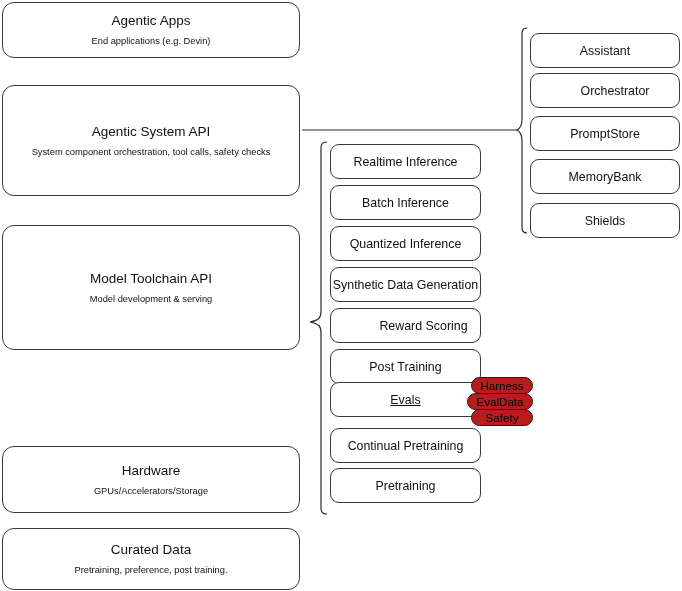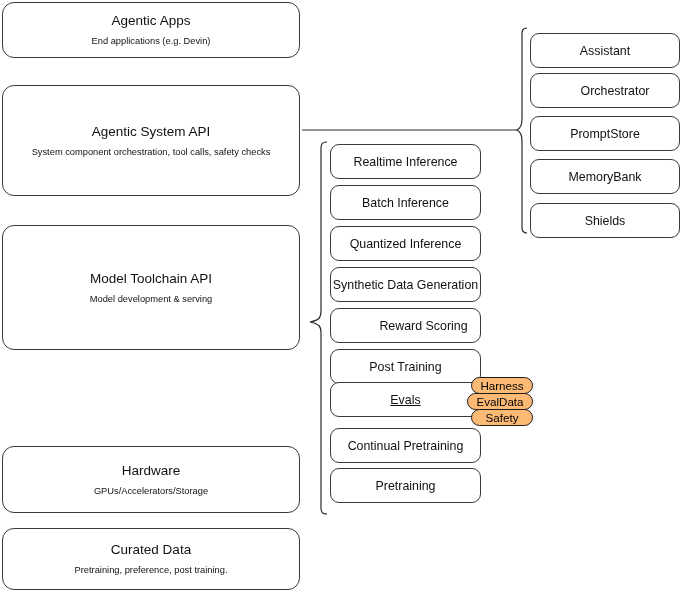--- a/index.html
+++ b/index.html
@@ -66,21 +66,21 @@
   }
   .mid-capsule { left: 330px; width: 151px; height: 35px; }
   .right-capsule { left: 530px; width: 150px; height: 35px; }
 
   
   .pill {
     position: absolute;
     box-sizing: border-box;
     border: 1.4px solid #1d1d1d;
     border-radius: 999px;
-    background: #fdba74;
+    background: #b91c1c;
     display: flex;
     align-items: center;
     justify-content: center;
     font-size: 11.6px;
     color: #000000;
     white-space: nowrap;
     height: 17px;
     z-index: 5;
   }
 

